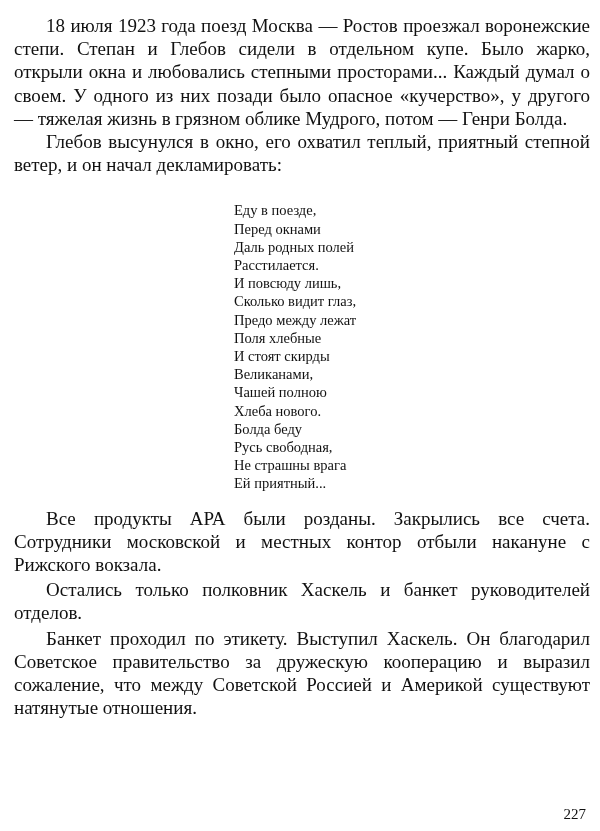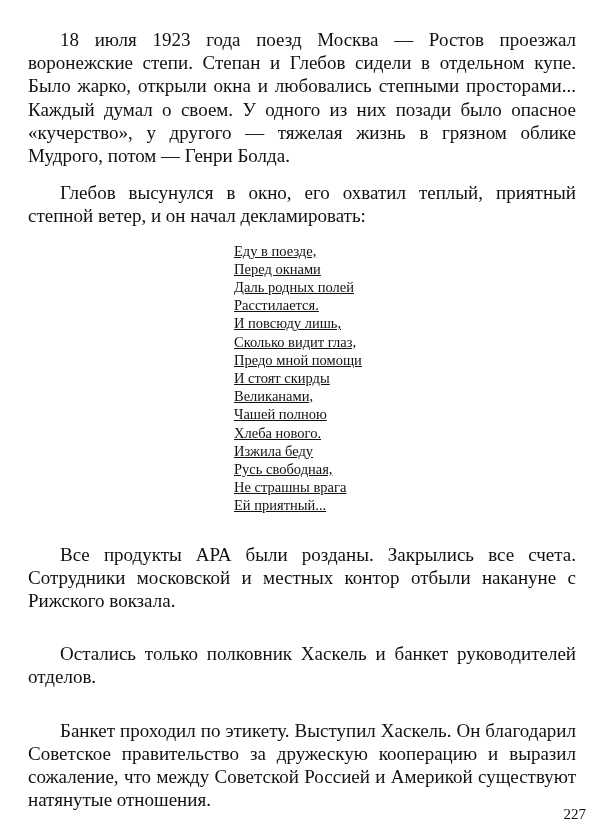--- a/index.html
+++ b/index.html
@@ -2,24 +2,24 @@
 <html><head>
 <meta charset="utf-8">
 <style>
   html, body { margin: 0; padding: 0; background: #ffffff; }
   body { width: 600px; height: 831px; overflow: hidden; position: relative; }
   .page {
     position: absolute; left: 14px; top: 14px; width: 576px;
     font-family: "Liberation Serif", serif;
     font-size: 19px; line-height: 23.2px; color: #111111;
   }
-  .para { margin: 14px; text-align: justify; text-indent: 32px; }
+  .para { margin: 0; text-align: justify; text-indent: 32px; }
   .poem {
-    margin: 10px 0 12px 220px;
-    font-size: 14.5px; line-height: 18.2px; text-decoration: underline;
+    margin: 25px 0 12px 220px;
+    font-size: 14.5px; line-height: 18.2px;
   }
   .poem div { white-space: nowrap; }
   .small-gap { height: 2px; }
   .page-number {
     position: absolute; right: 14px; top: 806px;
     font-family: Liberation Serif, serif; font-size: 15px; color: #111;
   }
 </style>
 </head>
 <body>
@@ -28,26 +28,27 @@
   <p class="para">18 июля 1923 года поезд Москва — Ростов проезжал воронежские степи. Степан и Глебов сидели в отдельном купе. Было жарко, открыли окна и любовались степными просторами... Каждый думал о своем. У одного из них позади было опасное «кучерство», у другого — тяжелая жизнь в грязном облике Мудрого, потом — Генри Болда.</p>
   <p class="para">Глебов высунулся в окно, его охватил теплый, приятный степной ветер, и он начал декламировать:</p>
 
   <div class="poem">
     <div>Еду в поезде,</div>
     <div>Перед окнами</div>
     <div>Даль родных полей</div>
     <div>Расстилается.</div>
     <div>И повсюду лишь,</div>
     <div>Сколько видит глаз,</div>
-    <div>Предо мной помощи</div>
+    <div>Предо между лежат</div>
+    <div>Поля хлебные</div>
     <div>И стоят скирды</div>
     <div>Великанами,</div>
     <div>Чашей полною</div>
     <div>Хлеба нового.</div>
-    <div>Изжила беду</div>
+    <div>Болда беду</div>
     <div>Русь свободная,</div>
     <div>Не страшны врага</div>
     <div>Ей приятный...</div>
   </div>
 
   <div class="small-gap"></div>
   <p class="para">Все продукты АРА были розданы. Закрылись все счета. Сотрудники московской и местных контор отбыли накануне с Рижского вокзала.</p>
   <div class="small-gap"></div>
   <p class="para">Остались только полковник Хаскель и банкет руководителей отделов.</p>
   <div class="small-gap"></div>

